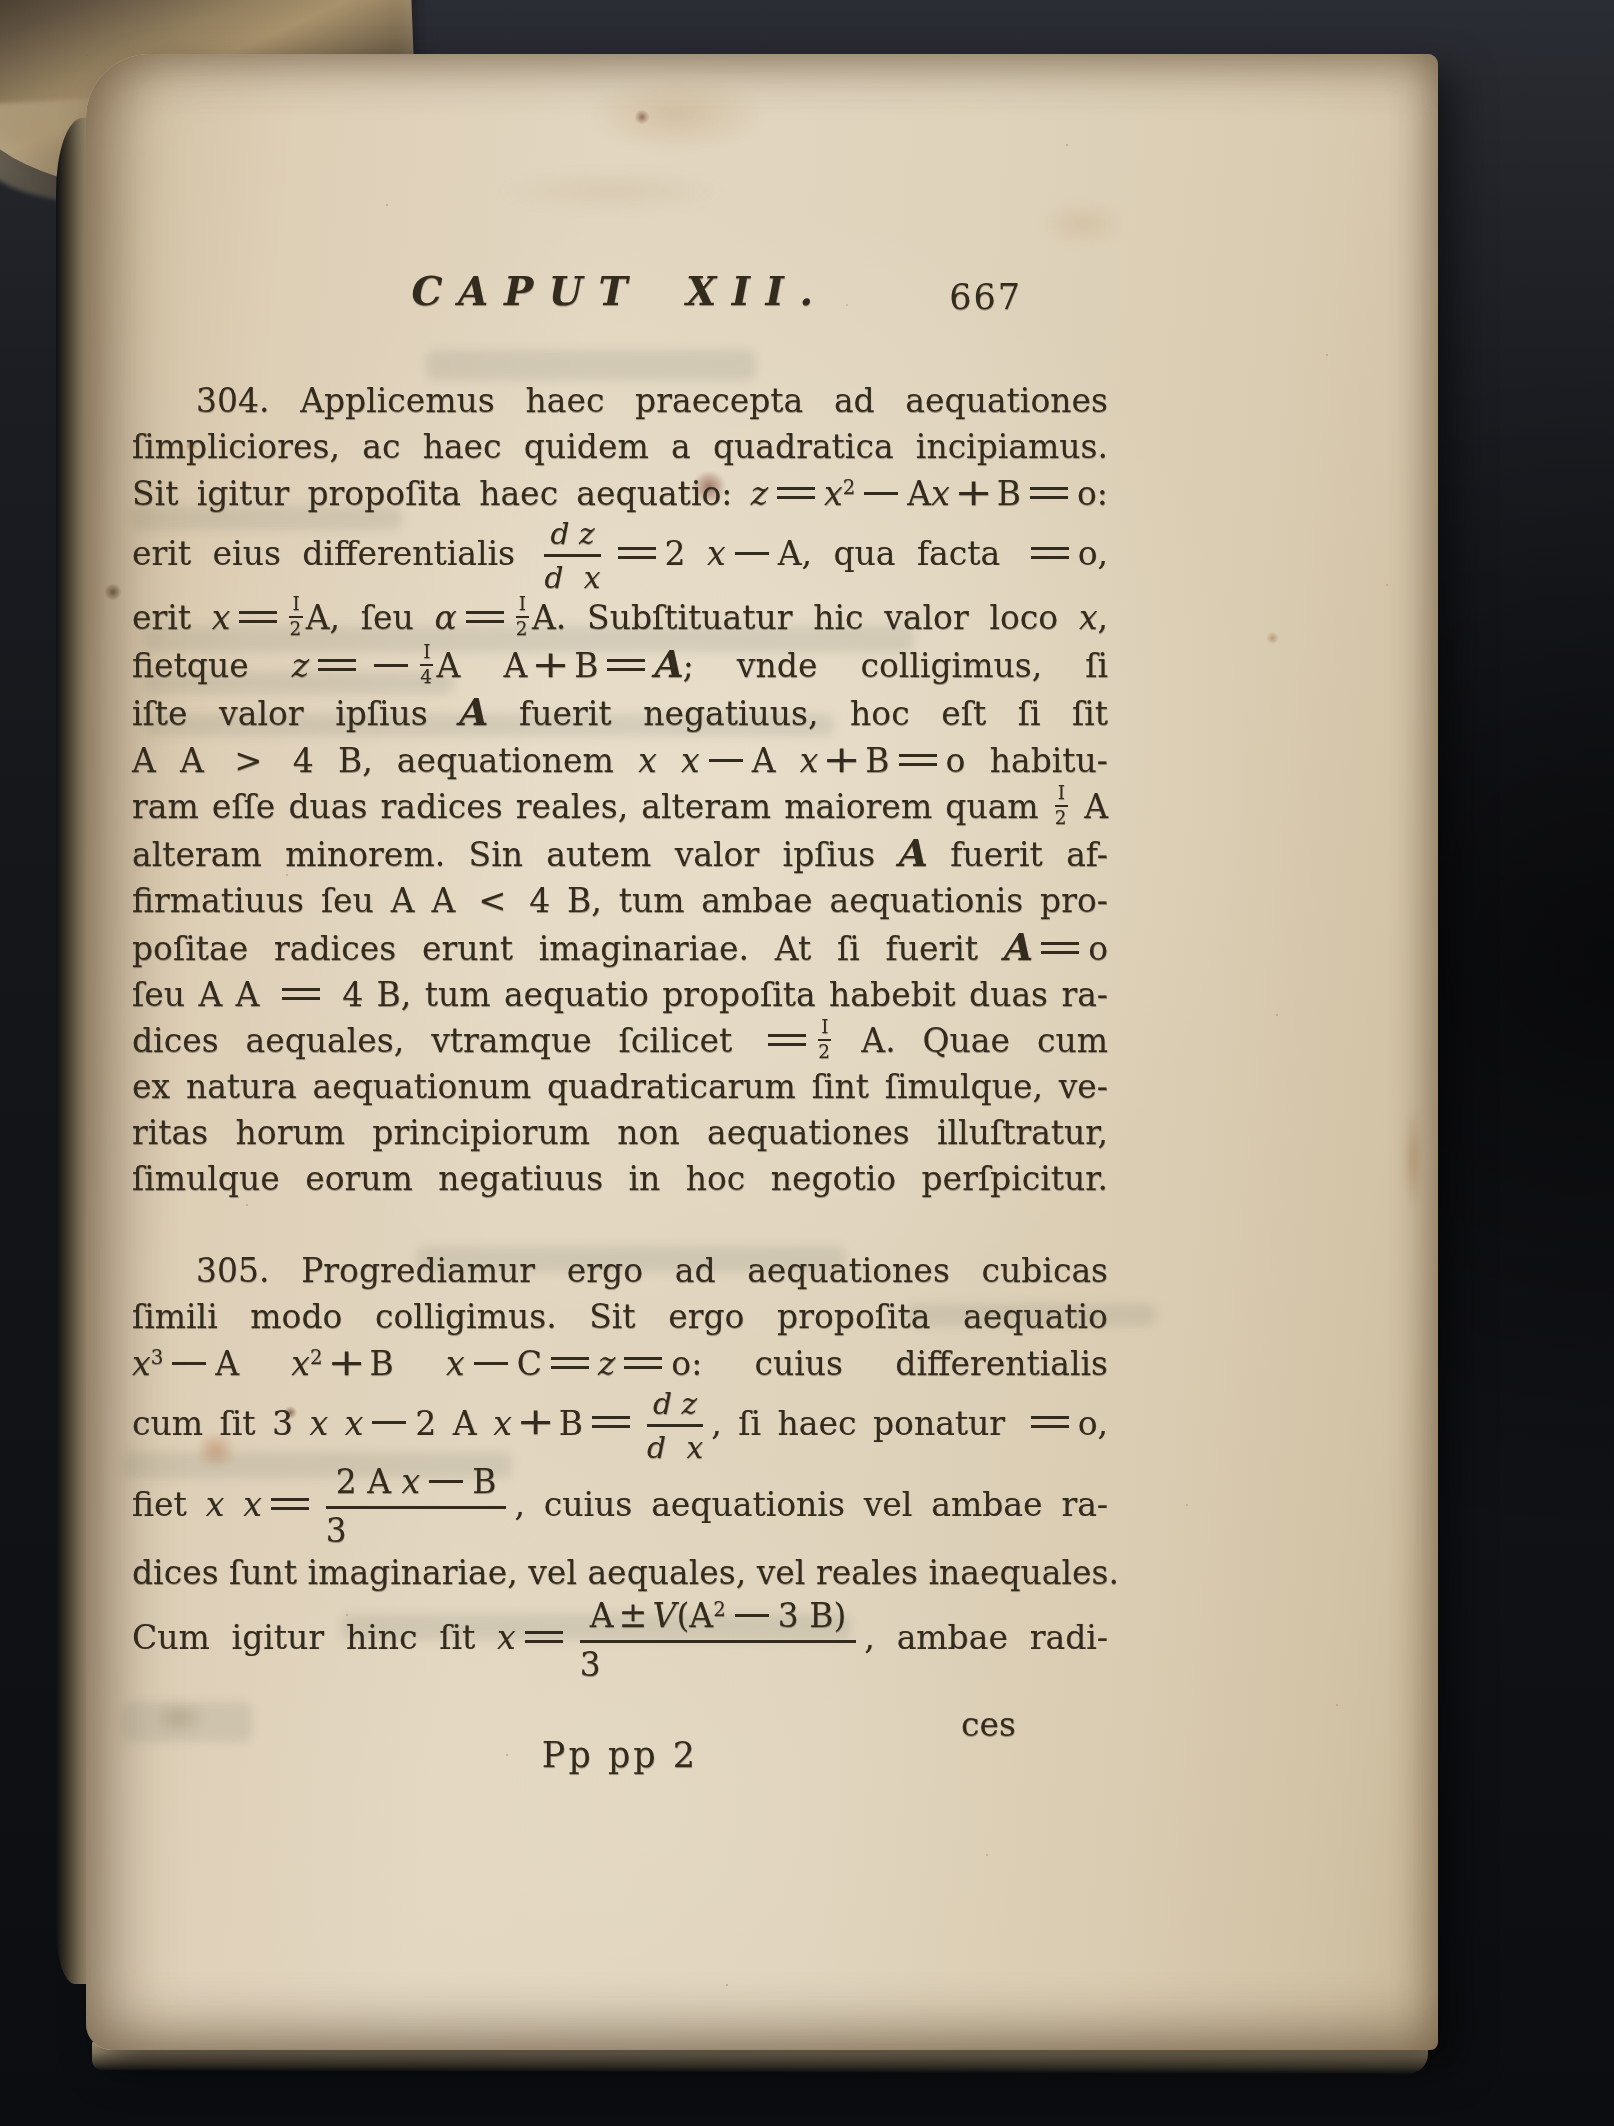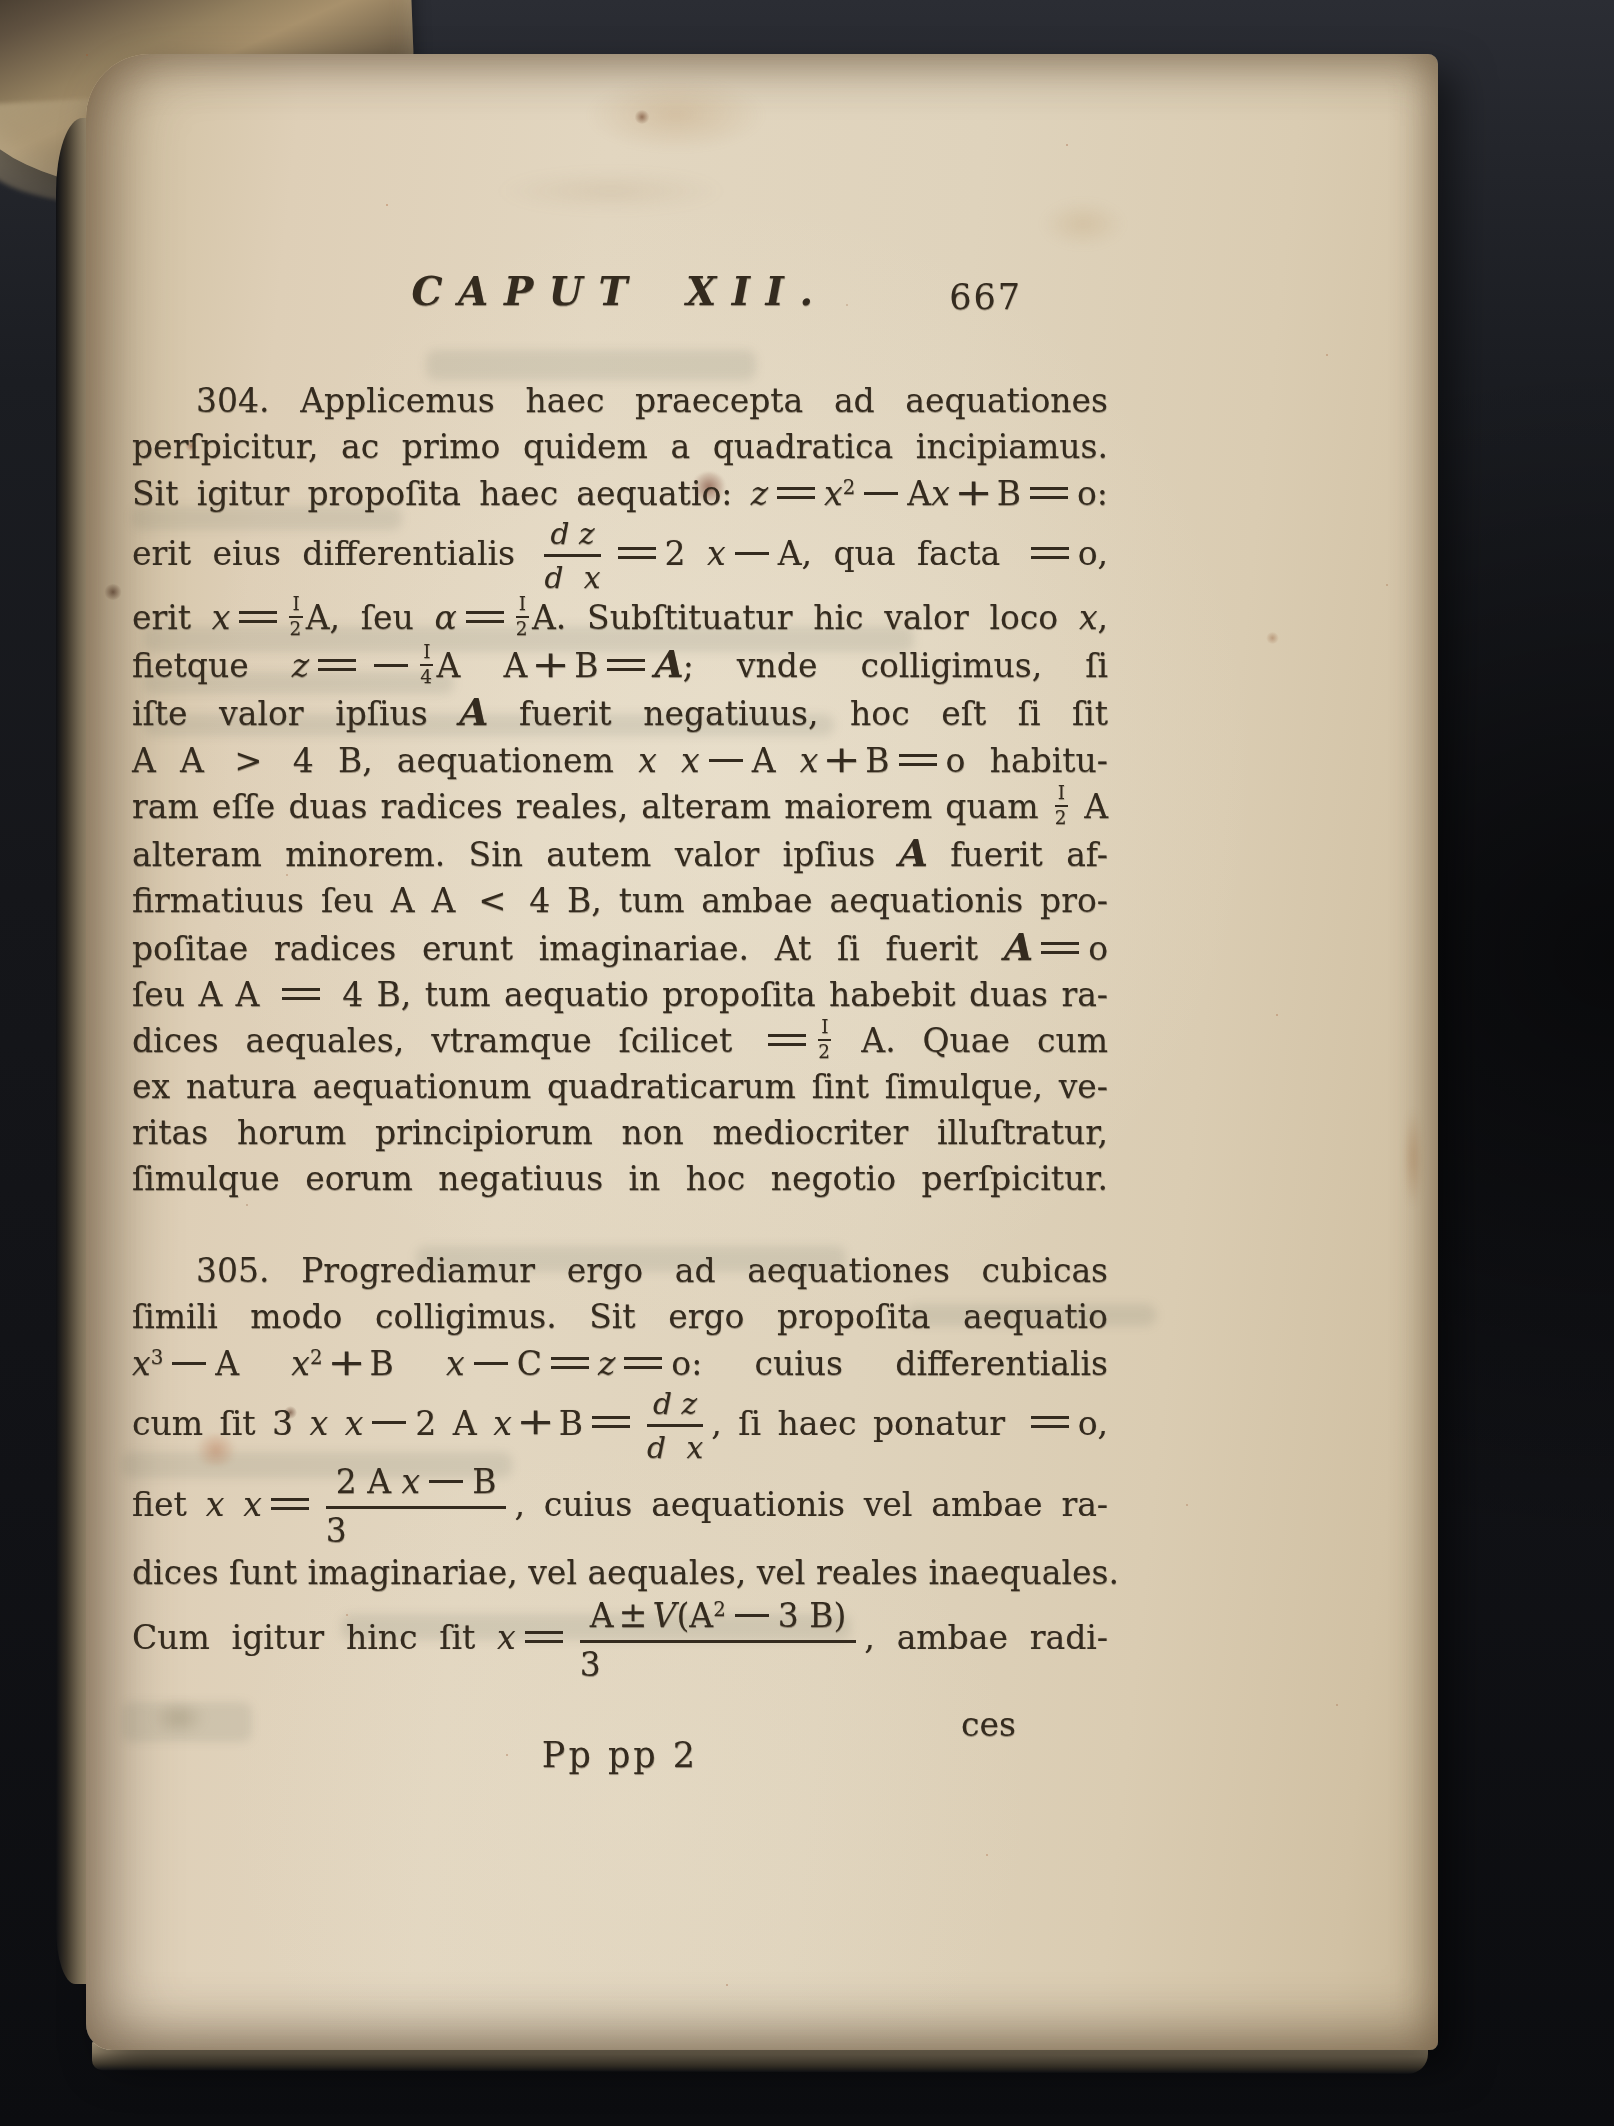--- a/index.html
+++ b/index.html
@@ -118,35 +118,35 @@
     <span class="specks"></span>
 
     <div class="content">
       <div class="header-row">
         <span class="caput">CAPUT XII.</span>
         <span class="pageno">667</span>
       </div>
 
       <div class="para">
           <div class="line indent">304.   Applicemus  haec  praecepta  ad  aequationes</div>
-          <div class="line">perſpicitur, ac primo quidem a quadratica incipiamus.</div>
+          <div class="line">ſimpliciores, ac haec quidem a quadratica incipiamus.</div>
           <div class="line">Sit igitur propoſita haec aequatio: <span class="it">z</span><span class="sym eq"></span><span class="it">x</span><sup>2</sup><span class="sym mdash"></span>A<span class="it">x</span><span class="sym plus">+</span>B<span class="sym eq"></span>o:</div>
           <div class="line">erit eius differentialis <span class="frac"><span class="num"><span class="it">d z</span></span><span class="den"><span class="it">d x</span></span></span><span class="sym eq"></span>2 <span class="it">x</span><span class="sym mdash"></span>A, qua facta <span class="sym eq"></span>o,</div>
           <div class="line">erit <span class="it">x</span><span class="sym eq"></span><span class="sfrac"><span class="sfn">I</span><span class="sfd">2</span></span>A, ſeu <span class="it">α</span><span class="sym eq"></span><span class="sfrac"><span class="sfn">I</span><span class="sfd">2</span></span>A.  Subſtituatur hic valor loco <span class="it">x</span>,</div>
           <div class="line">fietque <span class="it">z</span><span class="sym eq"></span><span class="sym mdash"></span><span class="sfrac"><span class="sfn">I</span><span class="sfd">4</span></span>A A<span class="sym plus">+</span>B<span class="sym eq"></span><span class="frak">A</span>;  vnde colligimus, ſi</div>
           <div class="line">iſte valor ipſius <span class="frak">A</span>  fuerit negatiuus,   hoc eſt ſi ſit</div>
           <div class="line">A A <span class="sym gt">&gt;</span> 4 B, aequationem <span class="it">x x</span><span class="sym mdash"></span>A <span class="it">x</span><span class="sym plus">+</span>B<span class="sym eq"></span>o  habitu-</div>
           <div class="line">ram eſſe duas radices reales, alteram maiorem quam <span class="sfrac"><span class="sfn">I</span><span class="sfd">2</span></span> A</div>
           <div class="line">alteram minorem.   Sin autem valor ipſius <span class="frak">A</span> fuerit af-</div>
           <div class="line">firmatiuus ſeu A A <span class="sym lt">&lt;</span> 4 B, tum ambae aequationis pro-</div>
           <div class="line">poſitae radices erunt imaginariae.   At ſi fuerit <span class="frak">A</span><span class="sym eq"></span>o</div>
           <div class="line">ſeu A A <span class="sym eq"></span> 4 B, tum aequatio propoſita habebit duas ra-</div>
           <div class="line">dices aequales, vtramque ſcilicet <span class="sym eq"></span><span class="sfrac"><span class="sfn">I</span><span class="sfd">2</span></span> A.   Quae cum</div>
           <div class="line">ex natura aequationum quadraticarum ſint ſimulque, ve-</div>
-          <div class="line">ritas horum principiorum non mediocriter illuſtratur,</div>
+          <div class="line">ritas horum principiorum non aequationes illuſtratur,</div>
           <div class="line">ſimulque eorum negatiuus in hoc negotio perſpicitur.</div>
         </div>
       <div class="para para2">
           <div class="line indent">305.   Progrediamur  ergo  ad  aequationes  cubicas</div>
           <div class="line">ſimili modo colligimus.    Sit ergo propoſita aequatio</div>
           <div class="line"><span class="it">x</span><sup>3</sup><span class="sym mdash"></span>A <span class="it">x</span><sup>2</sup><span class="sym plus">+</span>B <span class="it">x</span><span class="sym mdash"></span>C<span class="sym eq"></span><span class="it">z</span><span class="sym eq"></span>o:  cuius differentialis</div>
           <div class="line">cum ſit 3 <span class="it">x x</span><span class="sym mdash"></span>2 A <span class="it">x</span><span class="sym plus">+</span>B<span class="sym eq"></span><span class="frac"><span class="num"><span class="it">d z</span></span><span class="den"><span class="it">d x</span></span></span>,  ſi haec ponatur <span class="sym eq"></span>o,</div>
           <div class="line">fiet <span class="it">x x</span><span class="sym eq"></span><span class="frac big"><span class="num">2 A <span class="it">x</span><span class="sym mdash"></span>B</span><span class="den">3</span></span>,   cuius aequationis vel ambae ra-</div>
           <div class="line">dices ſunt imaginariae, vel aequales, vel reales inaequales.</div>
           <div class="line">Cum igitur hinc ſit <span class="it">x</span><span class="sym eq"></span><span class="frac big"><span class="num">A<span class="sym pm">±</span><span class="it">V</span>(A<sup>2</sup><span class="sym mdash"></span>3 B)</span><span class="den">3</span></span>,  ambae radi-</div>

